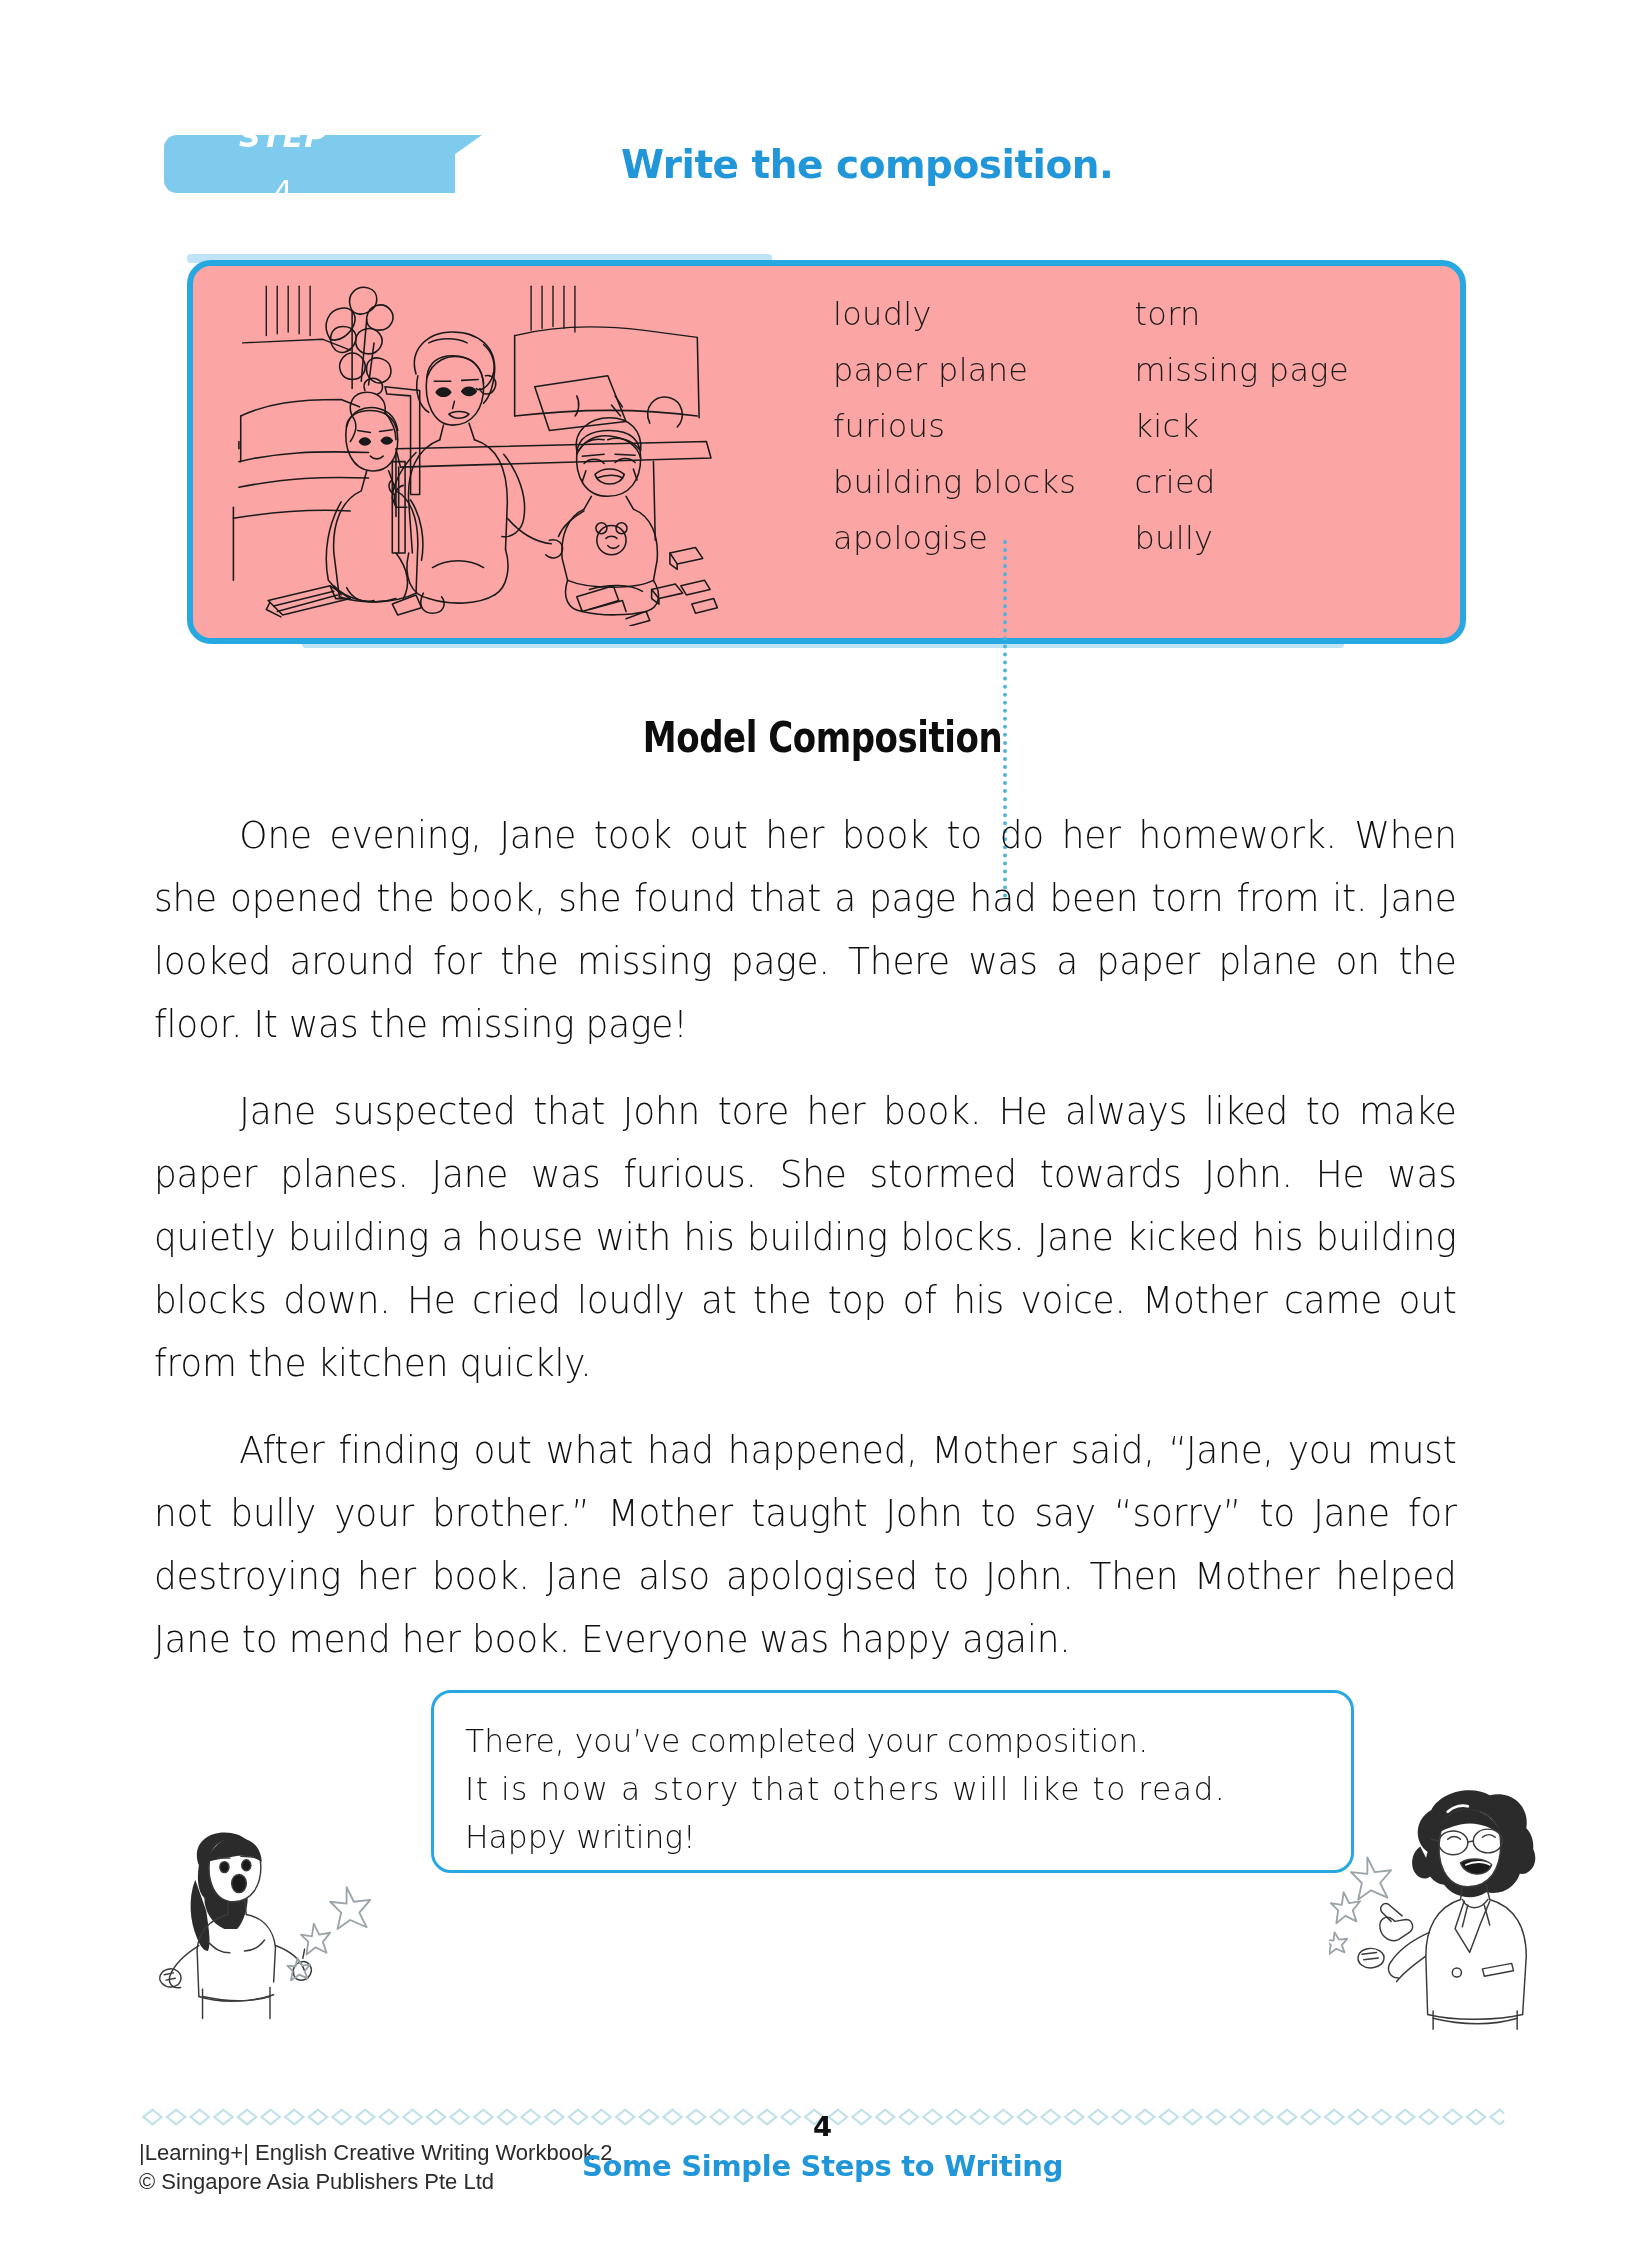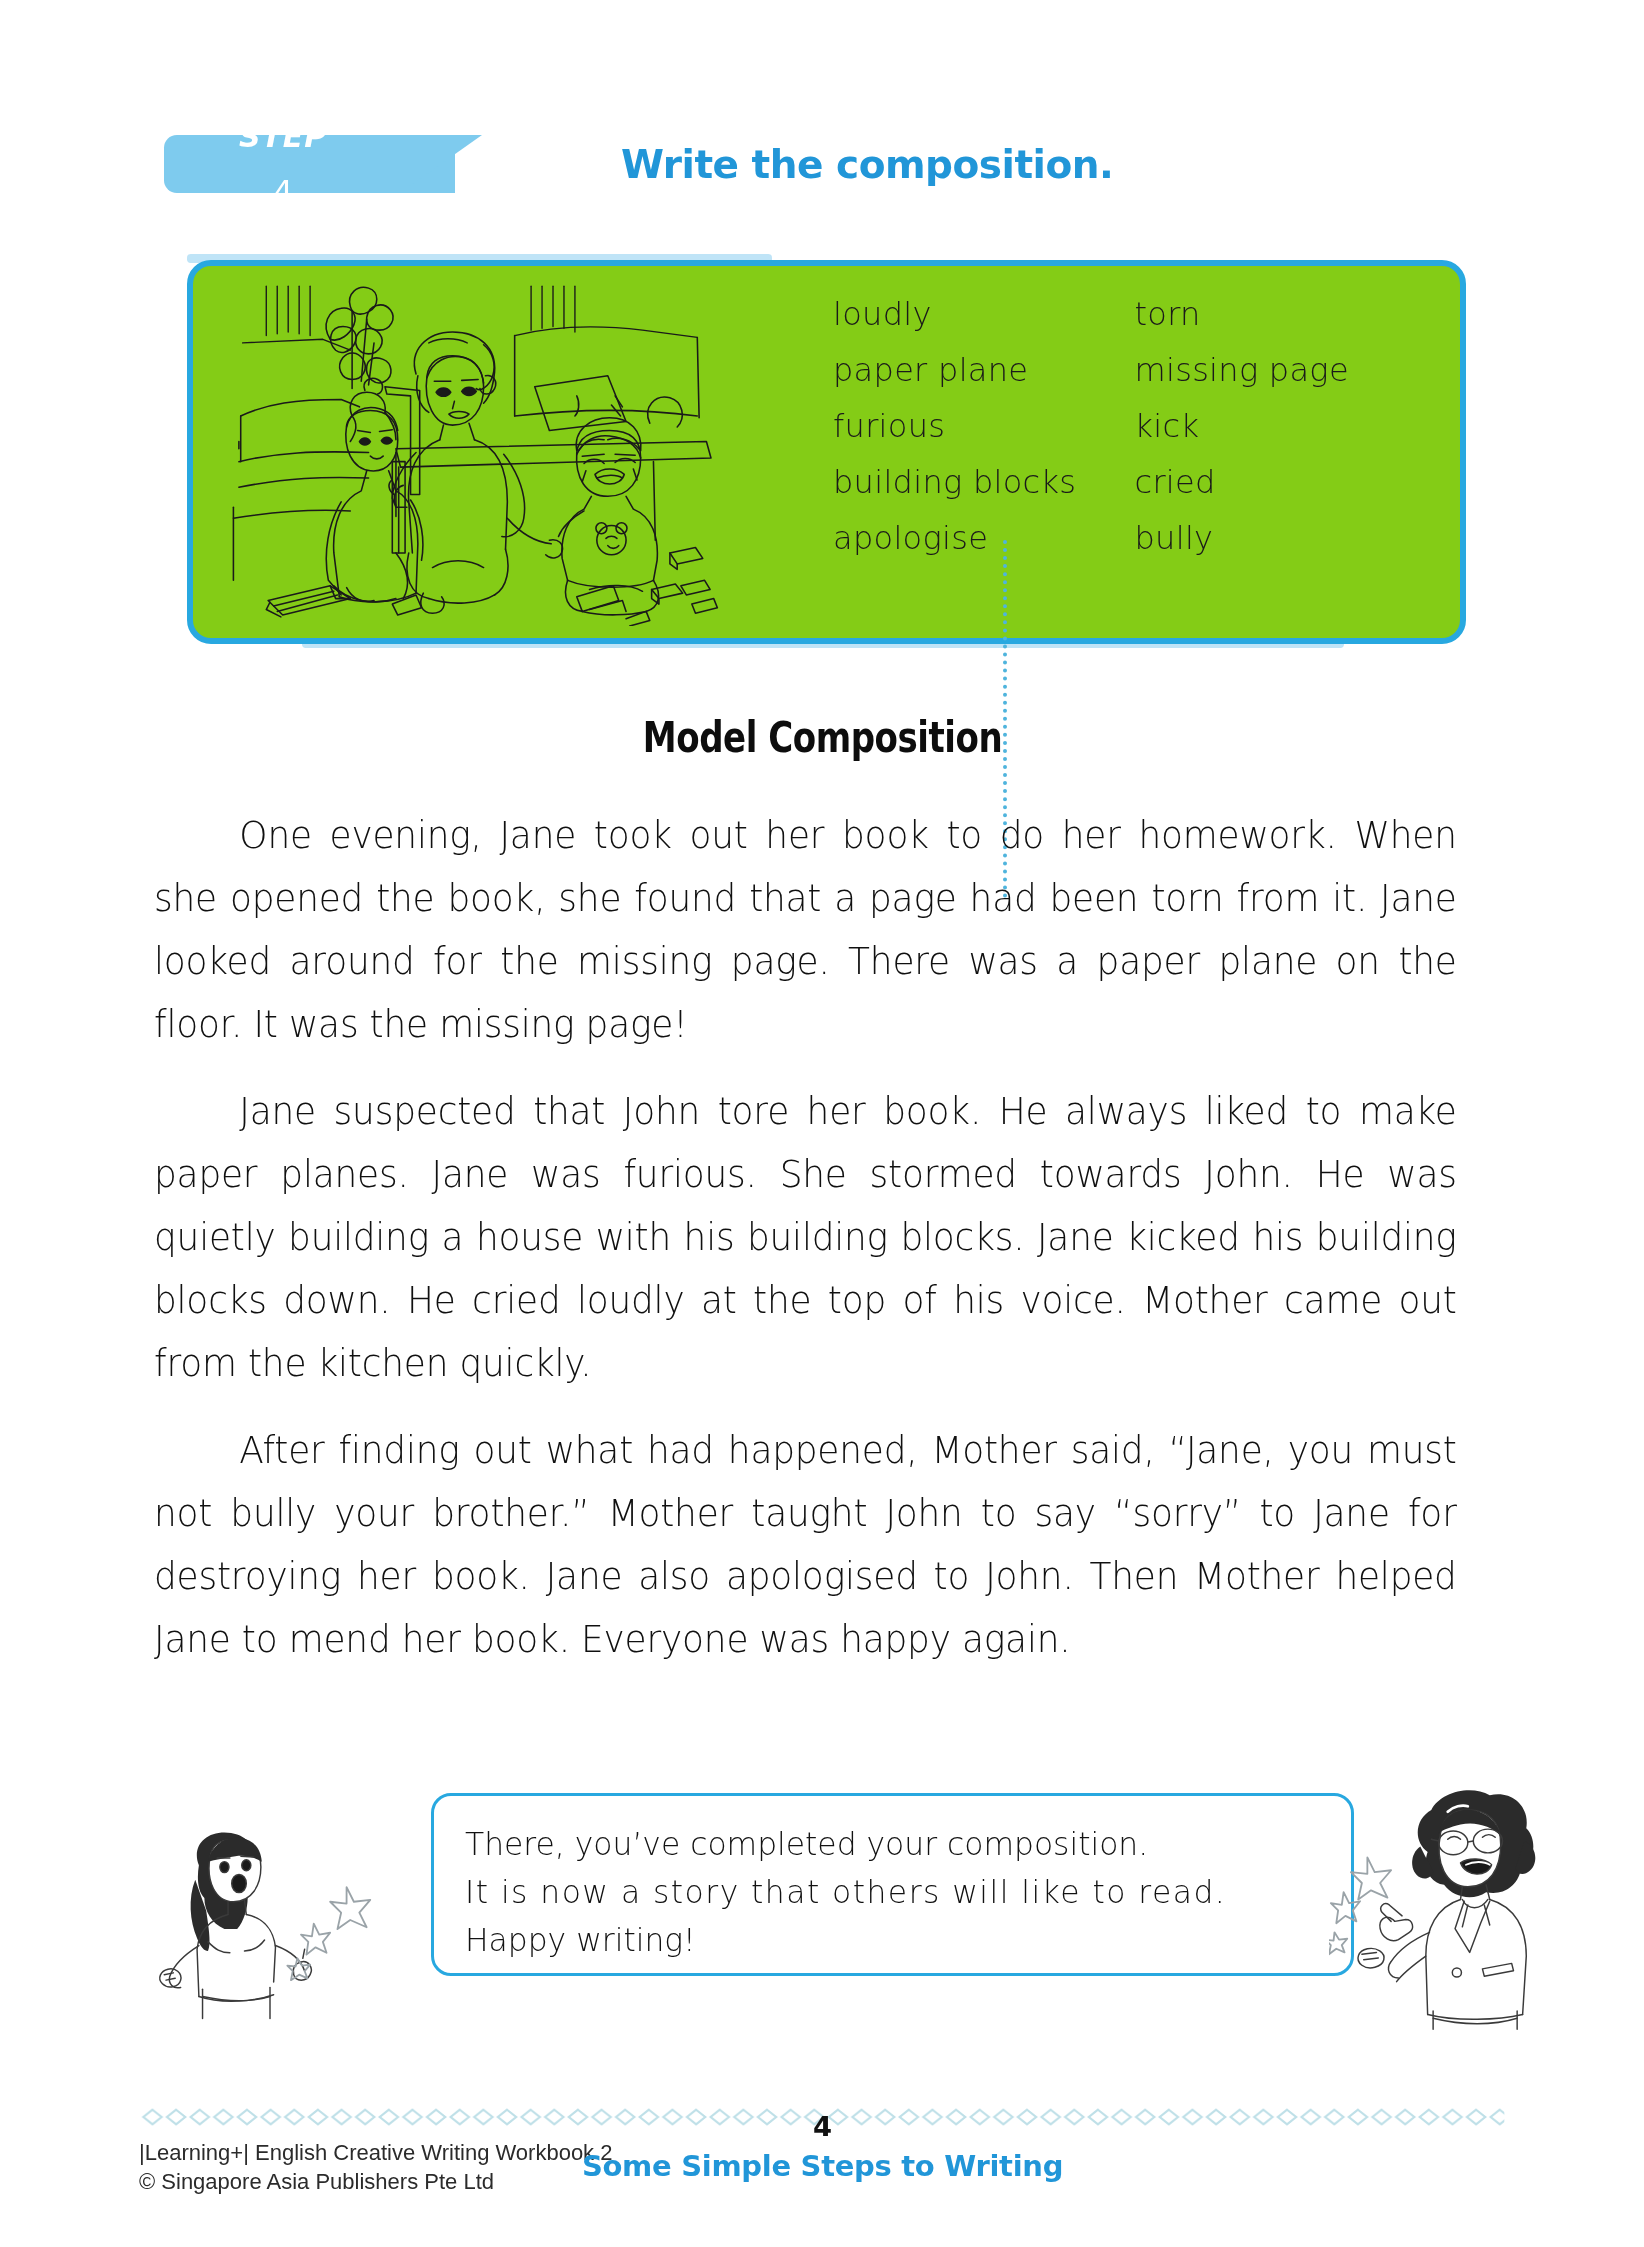--- a/index.html
+++ b/index.html
@@ -41,21 +41,21 @@
     position:absolute;left:439px;top:0px;height:58px;
     display:flex;align-items:center;
     font-size:39px;font-weight:bold;color:#2196d8;
     letter-spacing:-0.5px;
     margin-left:18px;
   }
 
   
   .frame{
     position:absolute;left:187px;top:260px;width:1279px;height:384px;
-    border:6.4px solid #28a8e0;border-radius:24px;background:#84cc16;
+    border:6.4px solid #28a8e0;border-radius:24px;background:#fca5a5;
     box-sizing:border-box;
   }
   .frame-ledge-l{
     position:absolute;left:187px;top:254px;width:585px;height:9.1px;
     background:#bfe4f7;border-radius:3.7px;
   }
   .frame-ledge-b{
     position:absolute;left:302px;top:640px;width:1042px;height:8.2px;
     background:#bfe4f7;border-radius:3.7px;
   }
@@ -96,21 +96,21 @@
     font-size:37px;line-height:63px;color:#101010;
     text-align:justify;text-indent:88px;margin:0 0 24px 0;
     font-family:"DejaVu Sans","Liberation Sans",sans-serif;
     font-weight:300;letter-spacing:-0.2px;
     transform:scaleX(0.97);transform-origin:left top;
   }
   .para:last-child{margin-bottom:0;}
 
   
   .bubble{
-    position:absolute;left:431px;top:1793px;width:923px;height:183px;
+    position:absolute;left:431px;top:1690px;width:923px;height:183px;
     border:3.7px solid #28a8e0;border-radius:20px;background:#fff;
     box-sizing:border-box;padding:24px 31px 0 31px;
   }
   .bubble-line{
     font-size:32px;line-height:48px;color:#121212;
     font-family:"DejaVu Sans","Liberation Sans",sans-serif;
     font-weight:300;text-align:justify;
     transform:scaleX(0.98);transform-origin:left top;
     white-space:nowrap;
   }

